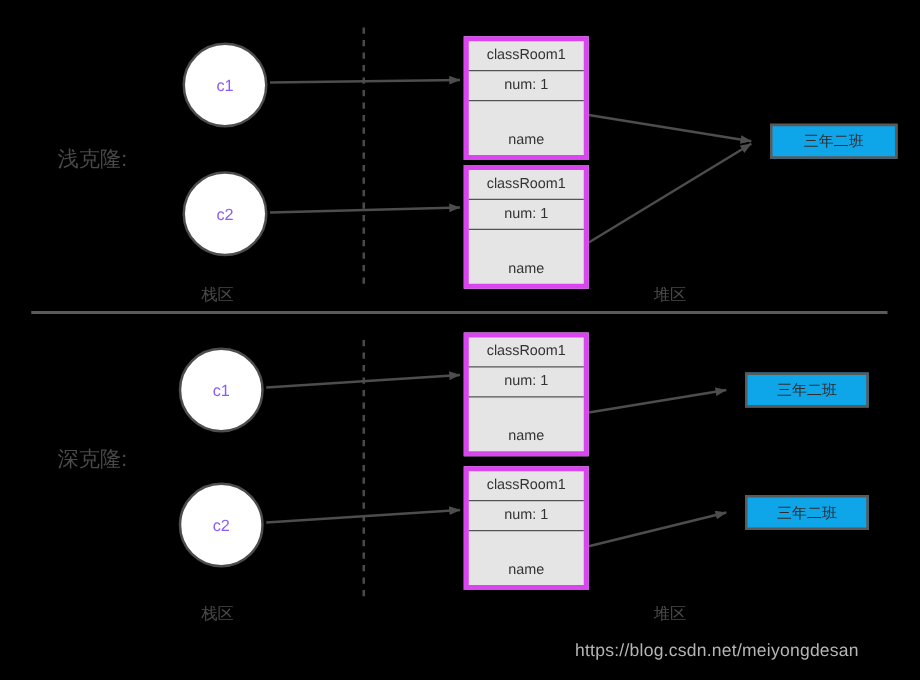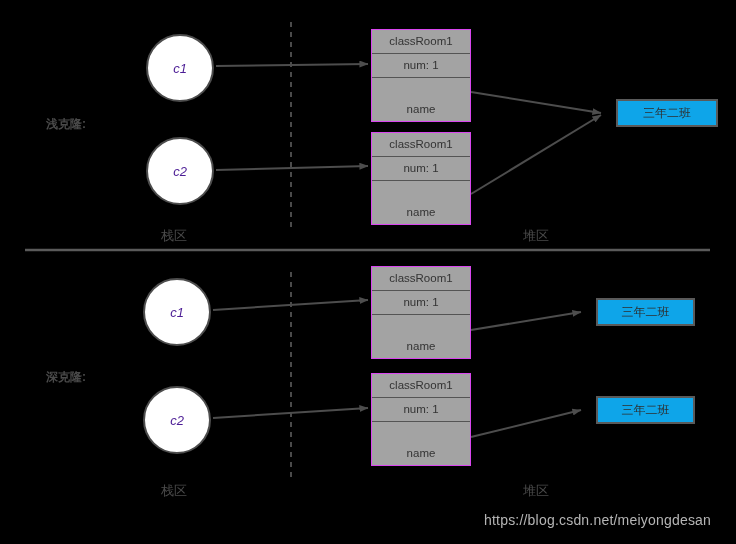--- a/index.html
+++ b/index.html
@@ -23,30 +23,29 @@
     border-radius: 50%;
     background: #ffffff;
     border: 2px solid #4d4d4d;
     box-sizing: border-box;
     display: flex;
     align-items: center;
     justify-content: center;
   }
   .circle .lbl {
     font-size: 13px;
-    color: #4c1d95;
+    color: #8b5cf6;
     line-height: 1;
-    font-style: italic;
   }
   
   .objbox {
     position: absolute;
     width: 100px;
-    background: #a3a3a3;
-    border: 1px solid #d946ef;
+    background: #e5e5e5;
+    border: 4px solid #d946ef;
     box-sizing: border-box;
   }
   .objbox .row {
     height: 23px;
     line-height: 23px;
     text-align: center;
     font-size: 11.5px;
     color: #333333;
     border-bottom: 1px solid #545454;
     white-space: nowrap;
@@ -66,24 +65,23 @@
     align-items: center;
     justify-content: center;
     font-size: 12px;
     color: #2e2e2e;
     white-space: nowrap;
     margin-left: 12px;
   }
   
   .section-label {
     position: absolute;
-    font-size: 12px;
+    font-size: 17px;
     color: #4a4a4a;
     white-space: nowrap;
-    font-weight: bold;
   }
   .zone-label {
     position: absolute;
     font-size: 13px;
     color: #4a4a4a;
     white-space: nowrap;
   }
   .watermark {
     position: absolute;
     font-size: 14px;
@@ -157,21 +155,21 @@
     <div class="row">num: 1</div>
     <div class="row">name</div>
   </div>
 
   <div class="valbox" style="left:604px; top:99px; width:102px; height:28px;">三年二班</div>
 
   <div class="zone-label" style="left:161px; top:227px;">栈区</div>
 
   <div class="zone-label" style="left:523px; top:227px;">堆区</div>
 
-  <div class="section-label" style="left:46px; top:369px;">深克隆:</div>
+  <div class="section-label" style="left:46px; top:356px;">深克隆:</div>
 
   <div class="circle" style="left:143px; top:278px;">
     <span class="lbl">c1</span>
   </div>
 
   <div class="circle" style="left:143px; top:386px;">
     <span class="lbl">c2</span>
   </div>
 
   <div class="objbox" style="left:371px; top:266px;">
@@ -187,15 +185,15 @@
   </div>
 
   <div class="valbox" style="left:584px; top:298px; width:99px; height:28px;">三年二班</div>
 
   <div class="valbox" style="left:584px; top:396px; width:99px; height:28px;">三年二班</div>
 
   <div class="zone-label" style="left:161px; top:482px;">栈区</div>
 
   <div class="zone-label" style="left:523px; top:482px;">堆区</div>
 
-  <div class="watermark" style="left:484px; top:512px;">https://blog.csdn.net/meiyongdesan</div>
+  <div class="watermark" style="left:460px; top:512px;">https://blog.csdn.net/meiyongdesan</div>
 
 </div>
 
 </body></html>

